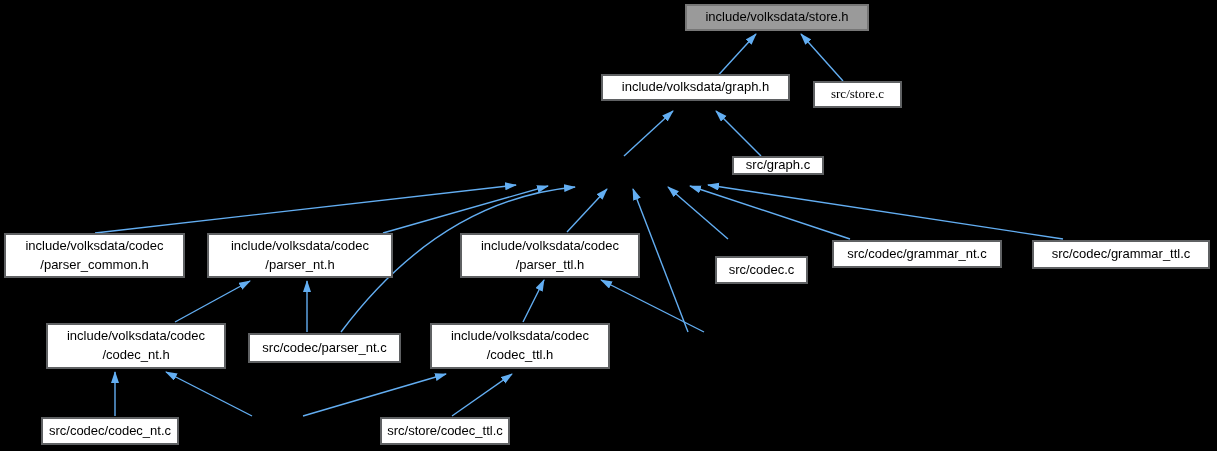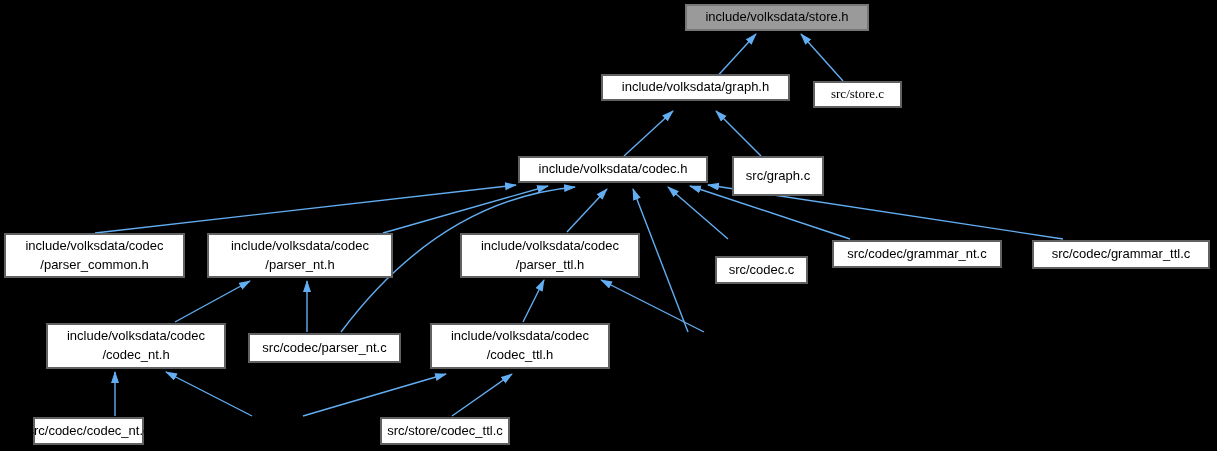--- a/index.html
+++ b/index.html
@@ -69,31 +69,30 @@
       <path d="M523,322 L544,280" class="edge" marker-end="url(#arrowhead)"></path>
       <path d="M704,332 L601,280" class="edge" marker-end="url(#arrowhead)"></path>
       <path d="M115,416 L115,372" class="edge" marker-end="url(#arrowhead)"></path>
       <path d="M252,416 L166,372" class="edge" marker-end="url(#arrowhead)"></path>
       <path d="M303,416 L446,374" class="edge" marker-end="url(#arrowhead)"></path>
       <path d="M452,416 L512,374" class="edge" marker-end="url(#arrowhead)"></path>
     </svg>
 <div class="node highlight" style="left: 685px; top: 4px; width: 184px; height: 27px;">include/volksdata/store.h</div>
     <div class="node" style="left: 601px; top: 74px; width: 189px; height: 27px;">include/volksdata/graph.h</div>
     <div class="node" style="left: 813px; top: 81px; width: 89px; height: 27px; font-family: Liberation Serif, serif;">src/store.c</div>
-    <div class="node" style="left: 518px; top: 156px; width: 190px; height: 27px;">include/volksdata/codec.h</div>
-    <div class="node" style="left: 732px; top: 156px; width: 92px; height: 40px;">src/graph.c</div>
+    <div class="node" style="left: 732px; top: 156px; width: 92px; height: 19px;">src/graph.c</div>
     <div class="node" style="left: 4px; top: 233px; width: 181px; height: 45px;">include/volksdata/codec
 /parser_common.h</div>
     <div class="node" style="left: 207px; top: 233px; width: 186px; height: 45px;">include/volksdata/codec
 /parser_nt.h</div>
     <div class="node" style="left: 460px; top: 233px; width: 180px; height: 45px;">include/volksdata/codec
 /parser_ttl.h</div>
     <div class="node" style="left: 715px; top: 256px; width: 93px; height: 28px;">src/codec.c</div>
     <div class="node" style="left: 832px; top: 240px; width: 170px; height: 28px;">src/codec/grammar_nt.c</div>
     <div class="node" style="left: 1032px; top: 240px; width: 178px; height: 29px;">src/codec/grammar_ttl.c</div>
     <div class="node" style="left: 46px; top: 323px; width: 180px; height: 46px;">include/volksdata/codec
 /codec_nt.h</div>
     <div class="node" style="left: 248px; top: 333px; width: 153px; height: 30px;">src/codec/parser_nt.c</div>
     <div class="node" style="left: 430px; top: 323px; width: 180px; height: 46px;">include/volksdata/codec
 /codec_ttl.h</div>
-    <div class="node" style="left: 33px; top: 417px; width: 111px; height: 28px;">src/codec/codec_nt.c</div>
+    <div class="node" style="left: 41px; top: 417px; width: 138px; height: 28px;">src/codec/codec_nt.c</div>
     <div class="node" style="left: 380px; top: 417px; width: 130px; height: 28px;">src/store/codec_ttl.c</div>
   </div>
 
 </body></html>

